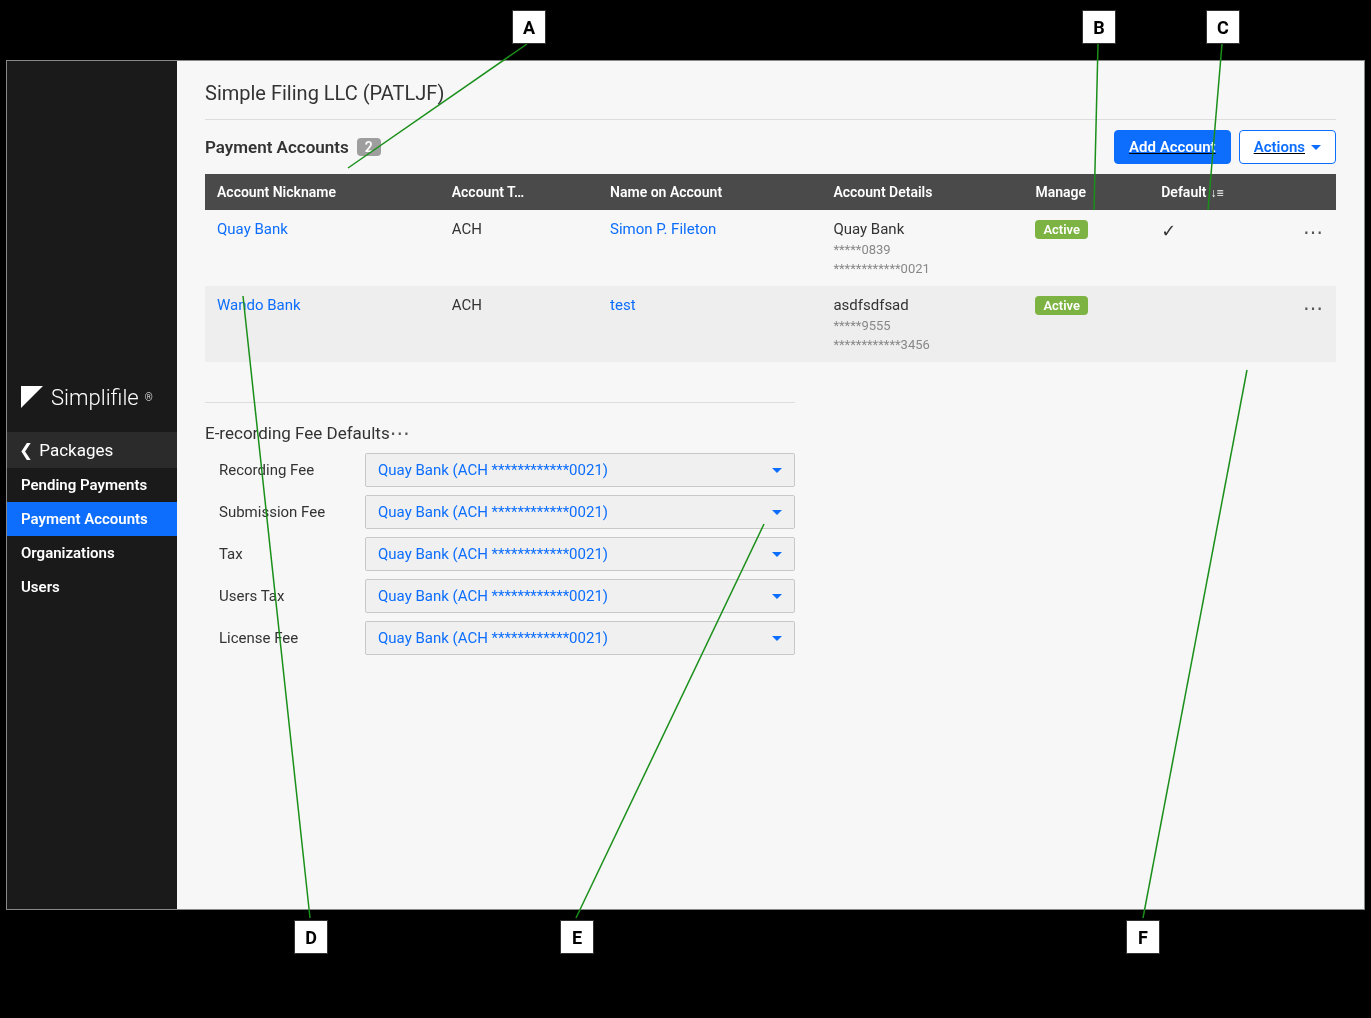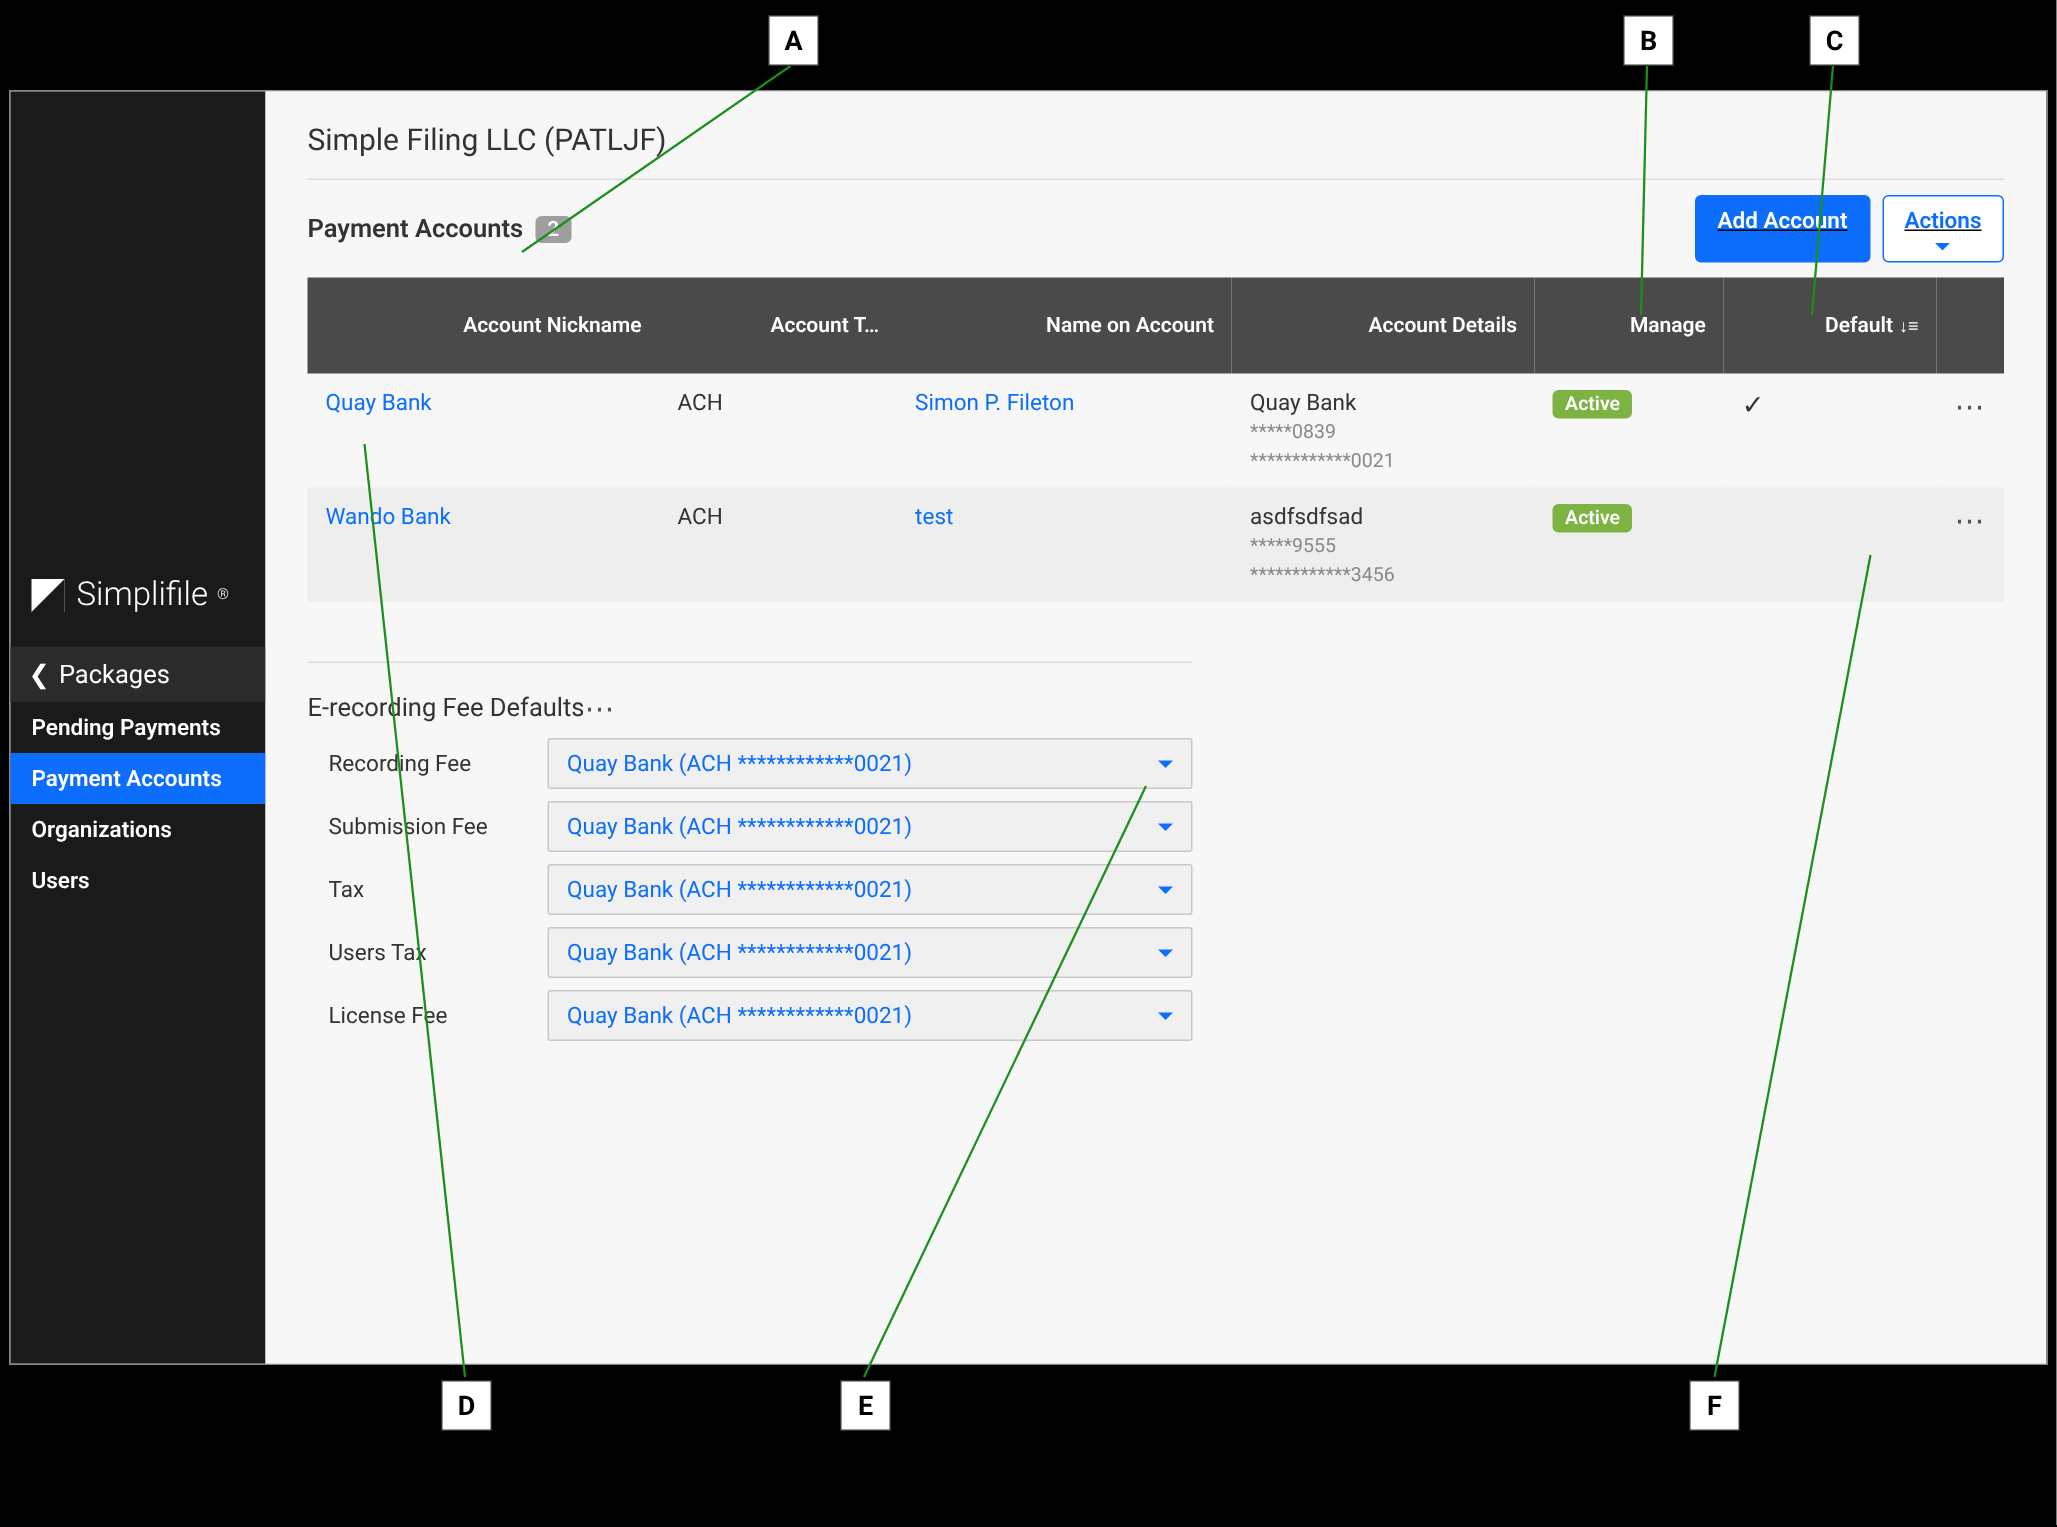--- a/index.html
+++ b/index.html
@@ -16,25 +16,25 @@
   .content { flex:1; padding: 18px 28px; overflow:auto; background:#f7f7f7;}
   h1 { font-size: 24px; font-weight: 400; color:#555; }
   .org-line { font-size:20px; color:#333; margin-top:2px; }
   hr.sep { border:none; border-top:1px solid #ddd; margin: 14px 0 10px; }
   .section-head { display:flex; align-items:center; justify-content:space-between;}
   .section-title { display:flex; align-items:center; gap:8px; font-size:17px; font-weight:600; color:#333;}
   .count-badge { background:#9e9e9e; color:#fff; border-radius:4px; padding:1px 8px; font-size:14px; font-weight:600;}
   .btns { display:flex; gap:8px;text-decoration:underline; }
   .btn { font-size:15px; font-weight:600; padding:7px 14px; border-radius:4px; cursor:pointer; }
   .btn-primary { background:#0d6efd; color:#fff; border:1px solid #0d6efd;}
-  .btn-outline { background:#fff; color:#0d6efd; border:1px solid #0d6efd; display:flex; align-items:center; gap:6px;flex-direction:column;}
+  .btn-outline { background:#fff; color:#0d6efd; border:1px solid #0d6efd; display:flex; align-items:center; gap:6px;}
   .caret-down { width:0;height:0;border-left:5px solid transparent;border-right:5px solid transparent;border-top:5px solid currentColor;}
   table { width:100%; border-collapse:collapse; margin-top:10px;}
   thead tr { background:#4a4a4a; color:#fff; }
-  th { text-align:right; font-size:14px; font-weight:600; padding:24px 12px; white-space:nowrap;}
+  th { text-align:left; font-size:14px; font-weight:600; padding:10px 12px; white-space:nowrap;}
   td { padding:10px 12px; font-size:15px; vertical-align:top; color:#333;}
   tbody tr:nth-child(even){ background:#eeeeee;}
   .link { color:#0d6efd; cursor:pointer;}
   .details-sub { color:#888; font-size:13px; margin-top:4px;}
   .status-badge { background:#7cb342; color:#fff; border-radius:4px; padding:2px 8px; font-size:13px; font-weight:600;}
   .check { font-size:18px; color:#333;}
   .dots { font-size:20px; color:#555; cursor:pointer; letter-spacing:1px;}
   .fee-section { margin-top:40px; max-width:590px;}
   .fee-head { display:flex; align-items:center; font-size:17px; font-weight:400; color:#333; border-top:1px solid #ddd; padding-top:18px;}
   .fee-row { display:flex; align-items:center; margin-top:8px; }

